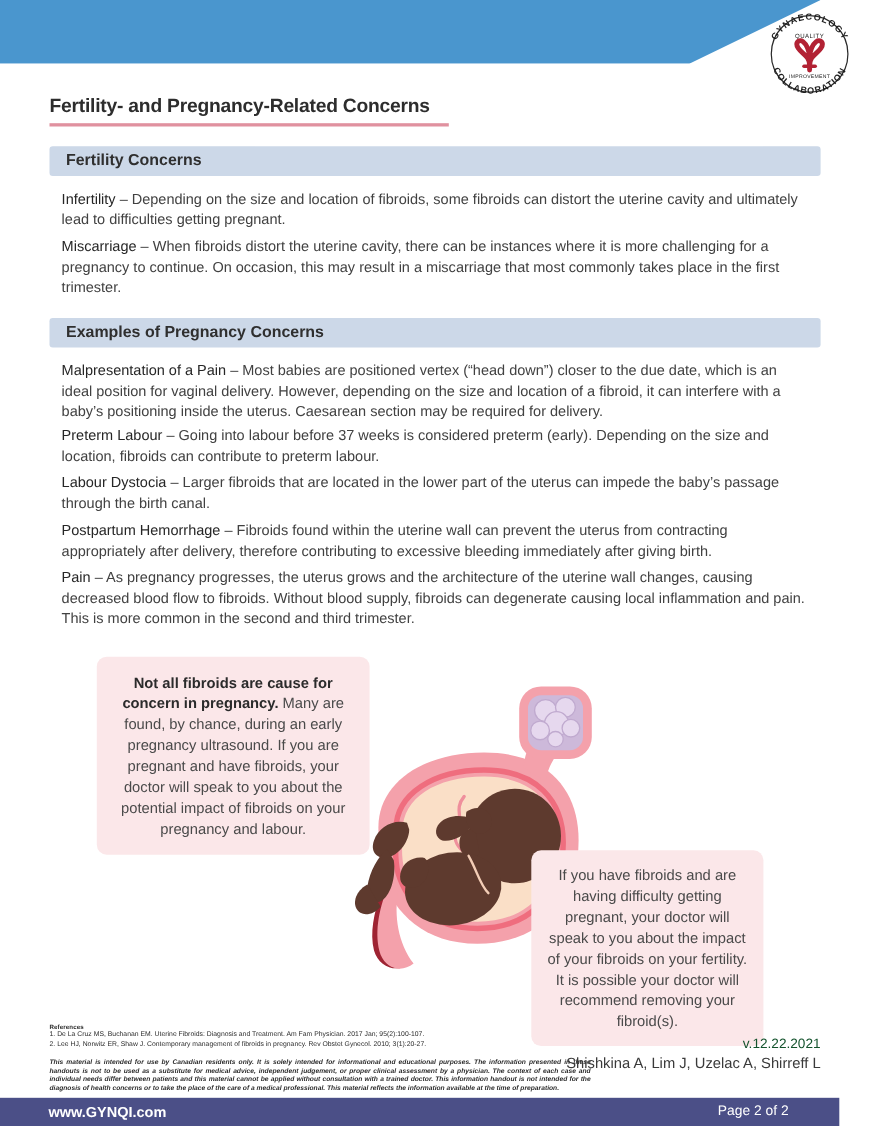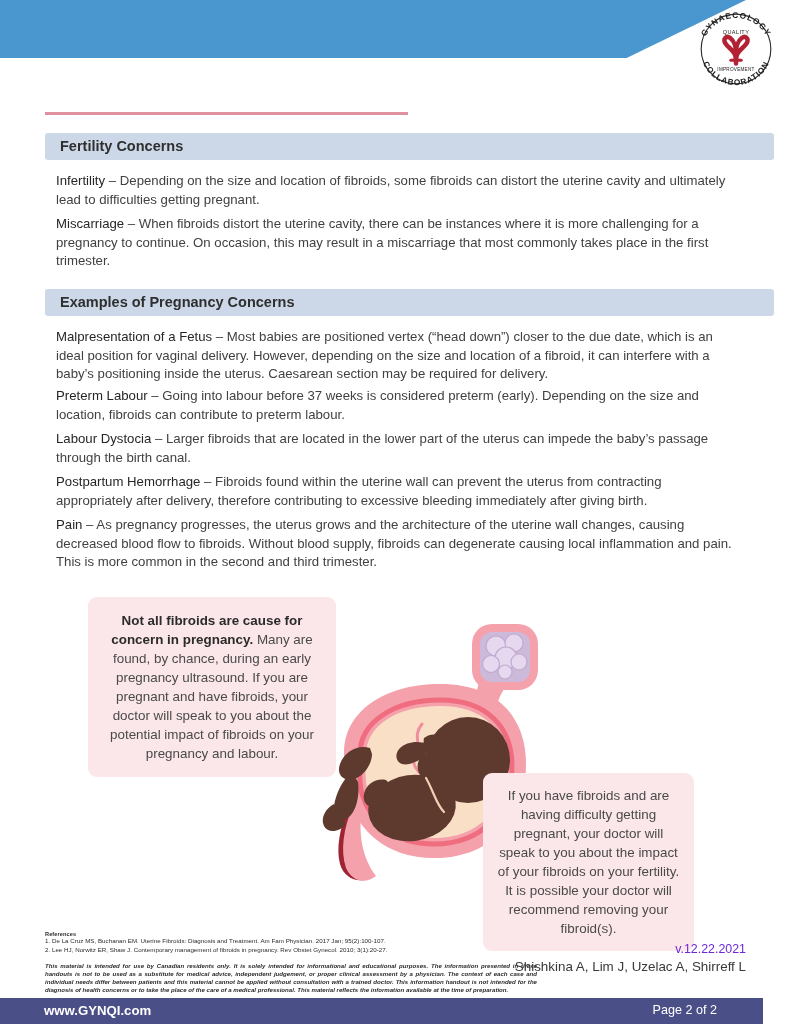--- a/index.html
+++ b/index.html
@@ -57,21 +57,20 @@
   }
 
   
   .section-bar {
     position: absolute;
     left: 45px;
     width: 701px;
     height: 27px;
     background: #ccd8e8;
     border-radius: 3px;
-    padding-left: 28px;
   }
   .section-bar span {
     position: absolute;
     left: 15px;
     top: 5px;
     font-size: 14.5px;
     font-weight: bold;
     color: #2f2f2f;
   }
 
@@ -153,21 +152,21 @@
     font-style: italic;
     font-weight: bold;
     color: #2b2b2b;
     text-align: justify;
   }
   .version {
     position: absolute;
     right: 45px;
     top: 942px;
     font-size: 12.4px;
-    color: #6d28d9;
+    color: #14532d;
     text-align: right;
   }
   .authors {
     position: absolute;
     right: 45px;
     top: 959px;
     font-size: 13.4px;
     color: #3a3a3a;
     text-align: right;
   }
@@ -219,39 +218,40 @@
       <text x="50" y="76" text-anchor="middle" font-family="'Liberation Sans', sans-serif" font-size="5.4" fill="#1d1d1d" letter-spacing="0.3">IMPROVEMENT</text>
       <g stroke="#b22234" stroke-width="5.2" fill="none" stroke-linecap="round">
         <path d="M50,62 C50,52 42,50 38,44 C34,38 39,34 43,37 C47,40 50,47 50,54"></path>
         <path d="M50,62 C50,52 58,50 62,44 C66,38 61,34 57,37 C53,40 50,47 50,54"></path>
         <path d="M50,54 L50,67"></path>
       </g>
       <path d="M44,63 L56,63" stroke="#b22234" stroke-width="3.6" stroke-linecap="round"></path>
     </svg>
   </div>
 
+  <div class="doc-title">Fertility- and Pregnancy-Related Concerns</div>
   <div class="title-rule"></div>
 
   <div class="section-bar" style="top:133px">
     <span>Fertility Concerns</span>
   </div>
 
   <div class="para" style="top:172px">
     <b>Infertility</b><span> – </span><span>Depending on the size and location of fibroids, some fibroids can distort the uterine cavity and ultimately lead to difficulties getting pregnant.</span>
   </div>
   <div class="para" style="top:215px">
     <b>Miscarriage</b><span> – </span><span>When fibroids distort the uterine cavity, there can be instances where it is more challenging for a pregnancy to continue. On occasion, this may result in a miscarriage that most commonly takes place in the first trimester.</span>
   </div>
 
   <div class="section-bar" style="top:289px">
     <span>Examples of Pregnancy Concerns</span>
   </div>
 
   <div class="para" style="top:328px">
-    <b>Malpresentation of a Fetus</b><span> – </span><span>Most babies are positioned vertex (“head down”) closer to the due date, which is an ideal position for vaginal delivery. However, depending on the size and location of a fibroid, it can interfere with a baby’s positioning inside the uterus. Caesarean section may be required for delivery.</span>
+    <b>Malpresentation of a Pain</b><span> – </span><span>Most babies are positioned vertex (“head down”) closer to the due date, which is an ideal position for vaginal delivery. However, depending on the size and location of a fibroid, it can interfere with a baby’s positioning inside the uterus. Caesarean section may be required for delivery.</span>
   </div>
   <div class="para" style="top:387px">
     <b>Preterm Labour</b><span> – </span><span>Going into labour before 37 weeks is considered preterm (early). Depending on the size and location, fibroids can contribute to preterm labour.</span>
   </div>
   <div class="para" style="top:430px">
     <b>Labour Dystocia</b><span> – </span><span>Larger fibroids that are located in the lower part of the uterus can impede the baby’s passage through the birth canal.</span>
   </div>
   <div class="para" style="top:473px">
     <b>Postpartum Hemorrhage</b><span> – </span><span>Fibroids found within the uterine wall can prevent the uterus from contracting appropriately after delivery, therefore contributing to excessive bleeding immediately after giving birth.</span>
   </div>

